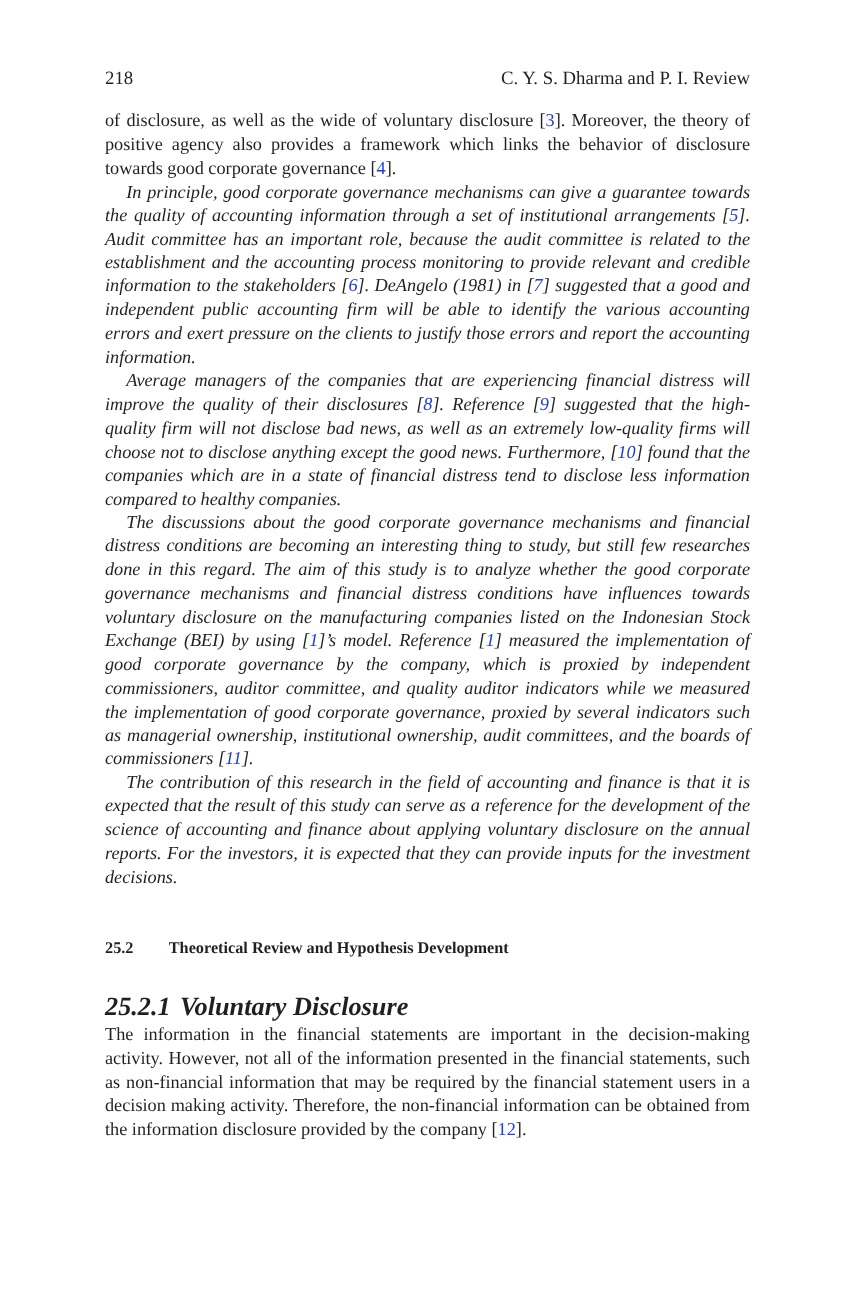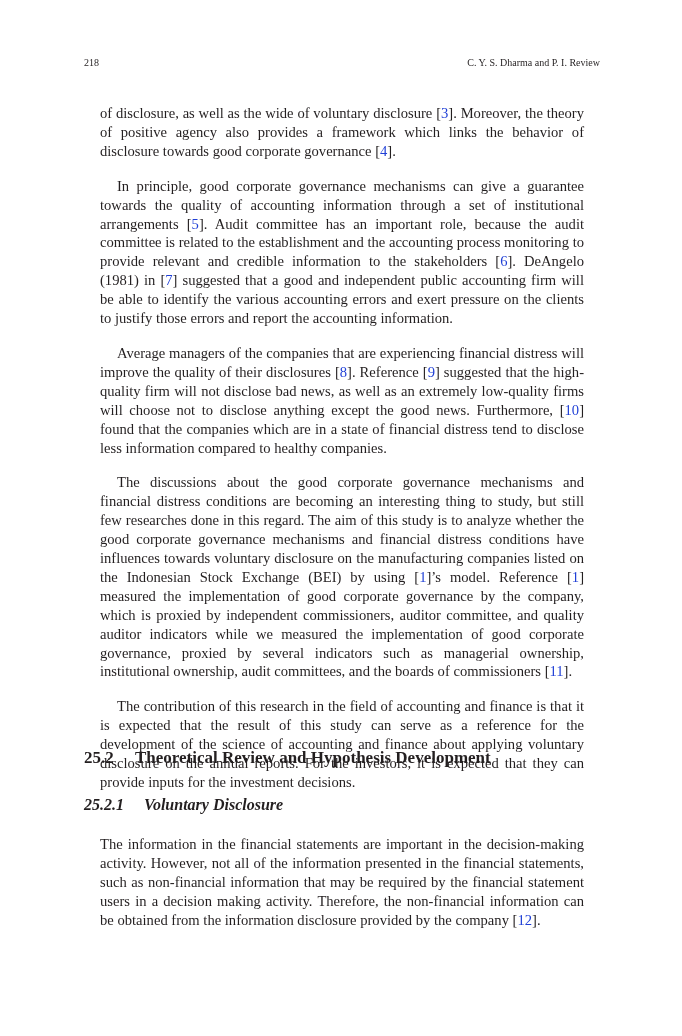--- a/index.html
+++ b/index.html
@@ -4,37 +4,37 @@
   <style>
     html, body { margin: 0; padding: 0; background: #ffffff; }
     body {
       width: 682px; height: 1036px; position: relative; overflow: hidden;
       font-family: "Liberation Serif", "DejaVu Serif", serif;
       color: #231f20;
     }
     .running-head {
       position: absolute; top: 55px; left: 84px; width: 516px;
       display: flex; justify-content: space-between;
-      font-size: 10px; line-height: 16px;
+      font-size: 15px; line-height: 16px;
     }
     .body-col {
       position: absolute; top: 88px; left: 84px; width: 516px;
       font-size: 14.6px; line-height: 18.9px;
       text-align: justify; hyphens: manual;
     }
-    .body-col p { margin: 16px; }
-    .body-col p.indent { text-indent: 17px; }
+    .body-col p { margin: 0; }
+    .body-col p.indent { text-indent: 17px; font-style: italic; }
     .cite { color: #1f3fd6; }
     .sec-head {
       position: absolute; left: 84px; top: 747px;
-      font-size: 17px; font-weight: bold; line-height: 22px;
+      font-size: 13px; font-weight: bold; line-height: 22px;
     }
     .subsec-head {
       position: absolute; left: 84px; top: 794px;
-      font-size: 16px; font-weight: bold; font-style: italic; line-height: 22px;
+      font-size: 21px; font-weight: bold; font-style: italic; line-height: 22px;
     }
     .sec-num { display: inline-block; width: 51px; }
     .subsec-num { display: inline-block; width: 60px; }
     .body-col2 { top: 819px; }
   </style>
 </head>
 <body>
 
 <div class="running-head">
   <span>218</span>

